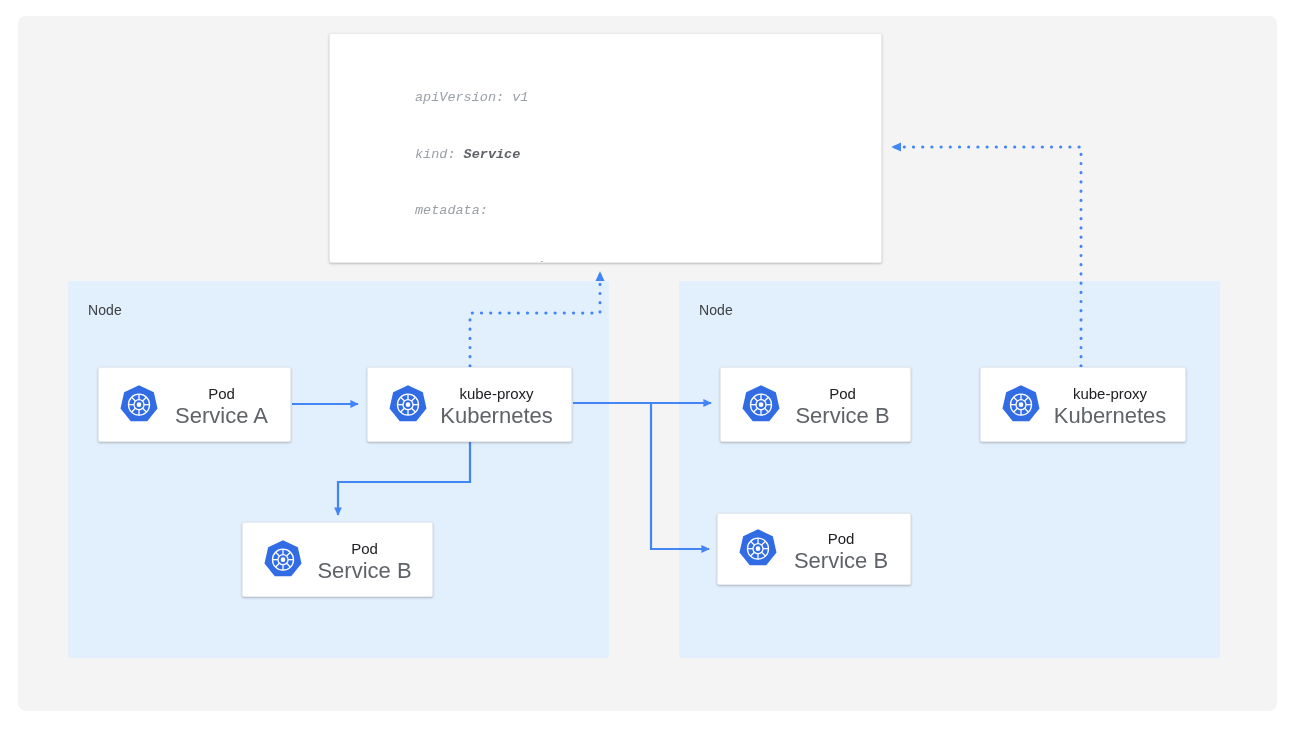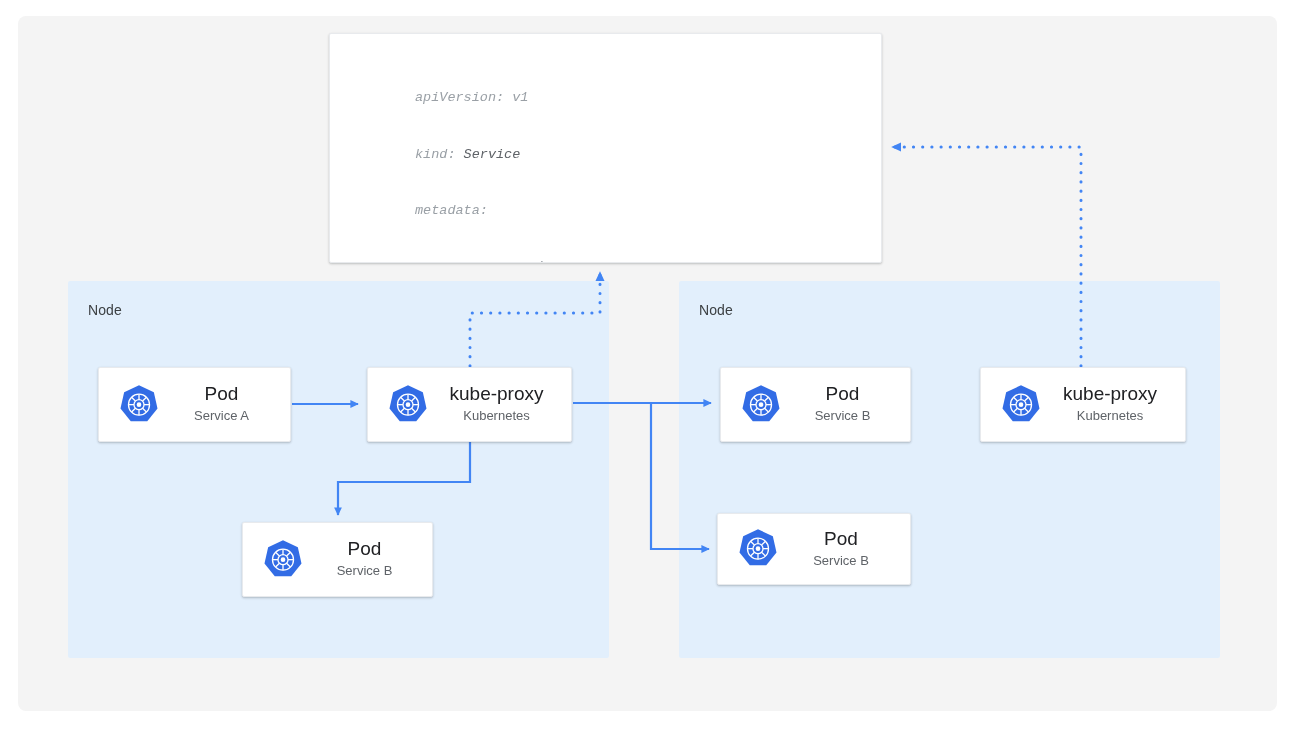--- a/index.html
+++ b/index.html
@@ -73,27 +73,27 @@
   .card .card-text {
     flex: 1 1 auto;
     display: flex;
     flex-direction: column;
     justify-content: center;
     align-items: center;
     padding-right: 12px;
     padding-left: 4px;
   }
   .card .card-title {
-    font-size: 19px;
+    font-size: 15px;
     color: #202124;
     line-height: 23px;
     white-space: nowrap;
   }
   .card .card-sub {
-    font-size: 13px;
+    font-size: 22px;
     color: #5f6368;
     line-height: 22px;
     white-space: nowrap;
   }
 
   
   #card-pod-a        { left: 98px;  top: 367px; width: 193px; height: 75px; }
   #card-kube-left    { left: 367px; top: 367px; width: 205px; height: 75px; }
   #card-pod-b-local  { left: 242px; top: 522px; width: 191px; height: 75px; }
   #card-pod-b-1      { left: 720px; top: 367px; width: 191px; height: 75px; }
@@ -140,21 +140,21 @@
 </head>
 <body>
 
 <div id="stage">
 
   <div class="canvas-panel"></div>
 
   <div class="yaml-card">
     <div class="yaml-body">
       <div class="yaml-line">apiVersion: v1</div>
-      <div class="yaml-line"><span>kind: </span><span style="font-weight:normal;color:#5f6368;">Service</span></div>
+      <div class="yaml-line"><span>kind: </span><span style="font-weight:bold;color:#5f6368;">Service</span></div>
       <div class="yaml-line">metadata:</div>
       <div class="yaml-line">  name: my-service</div>
       
       
       
       
       
       
       
     </div>

